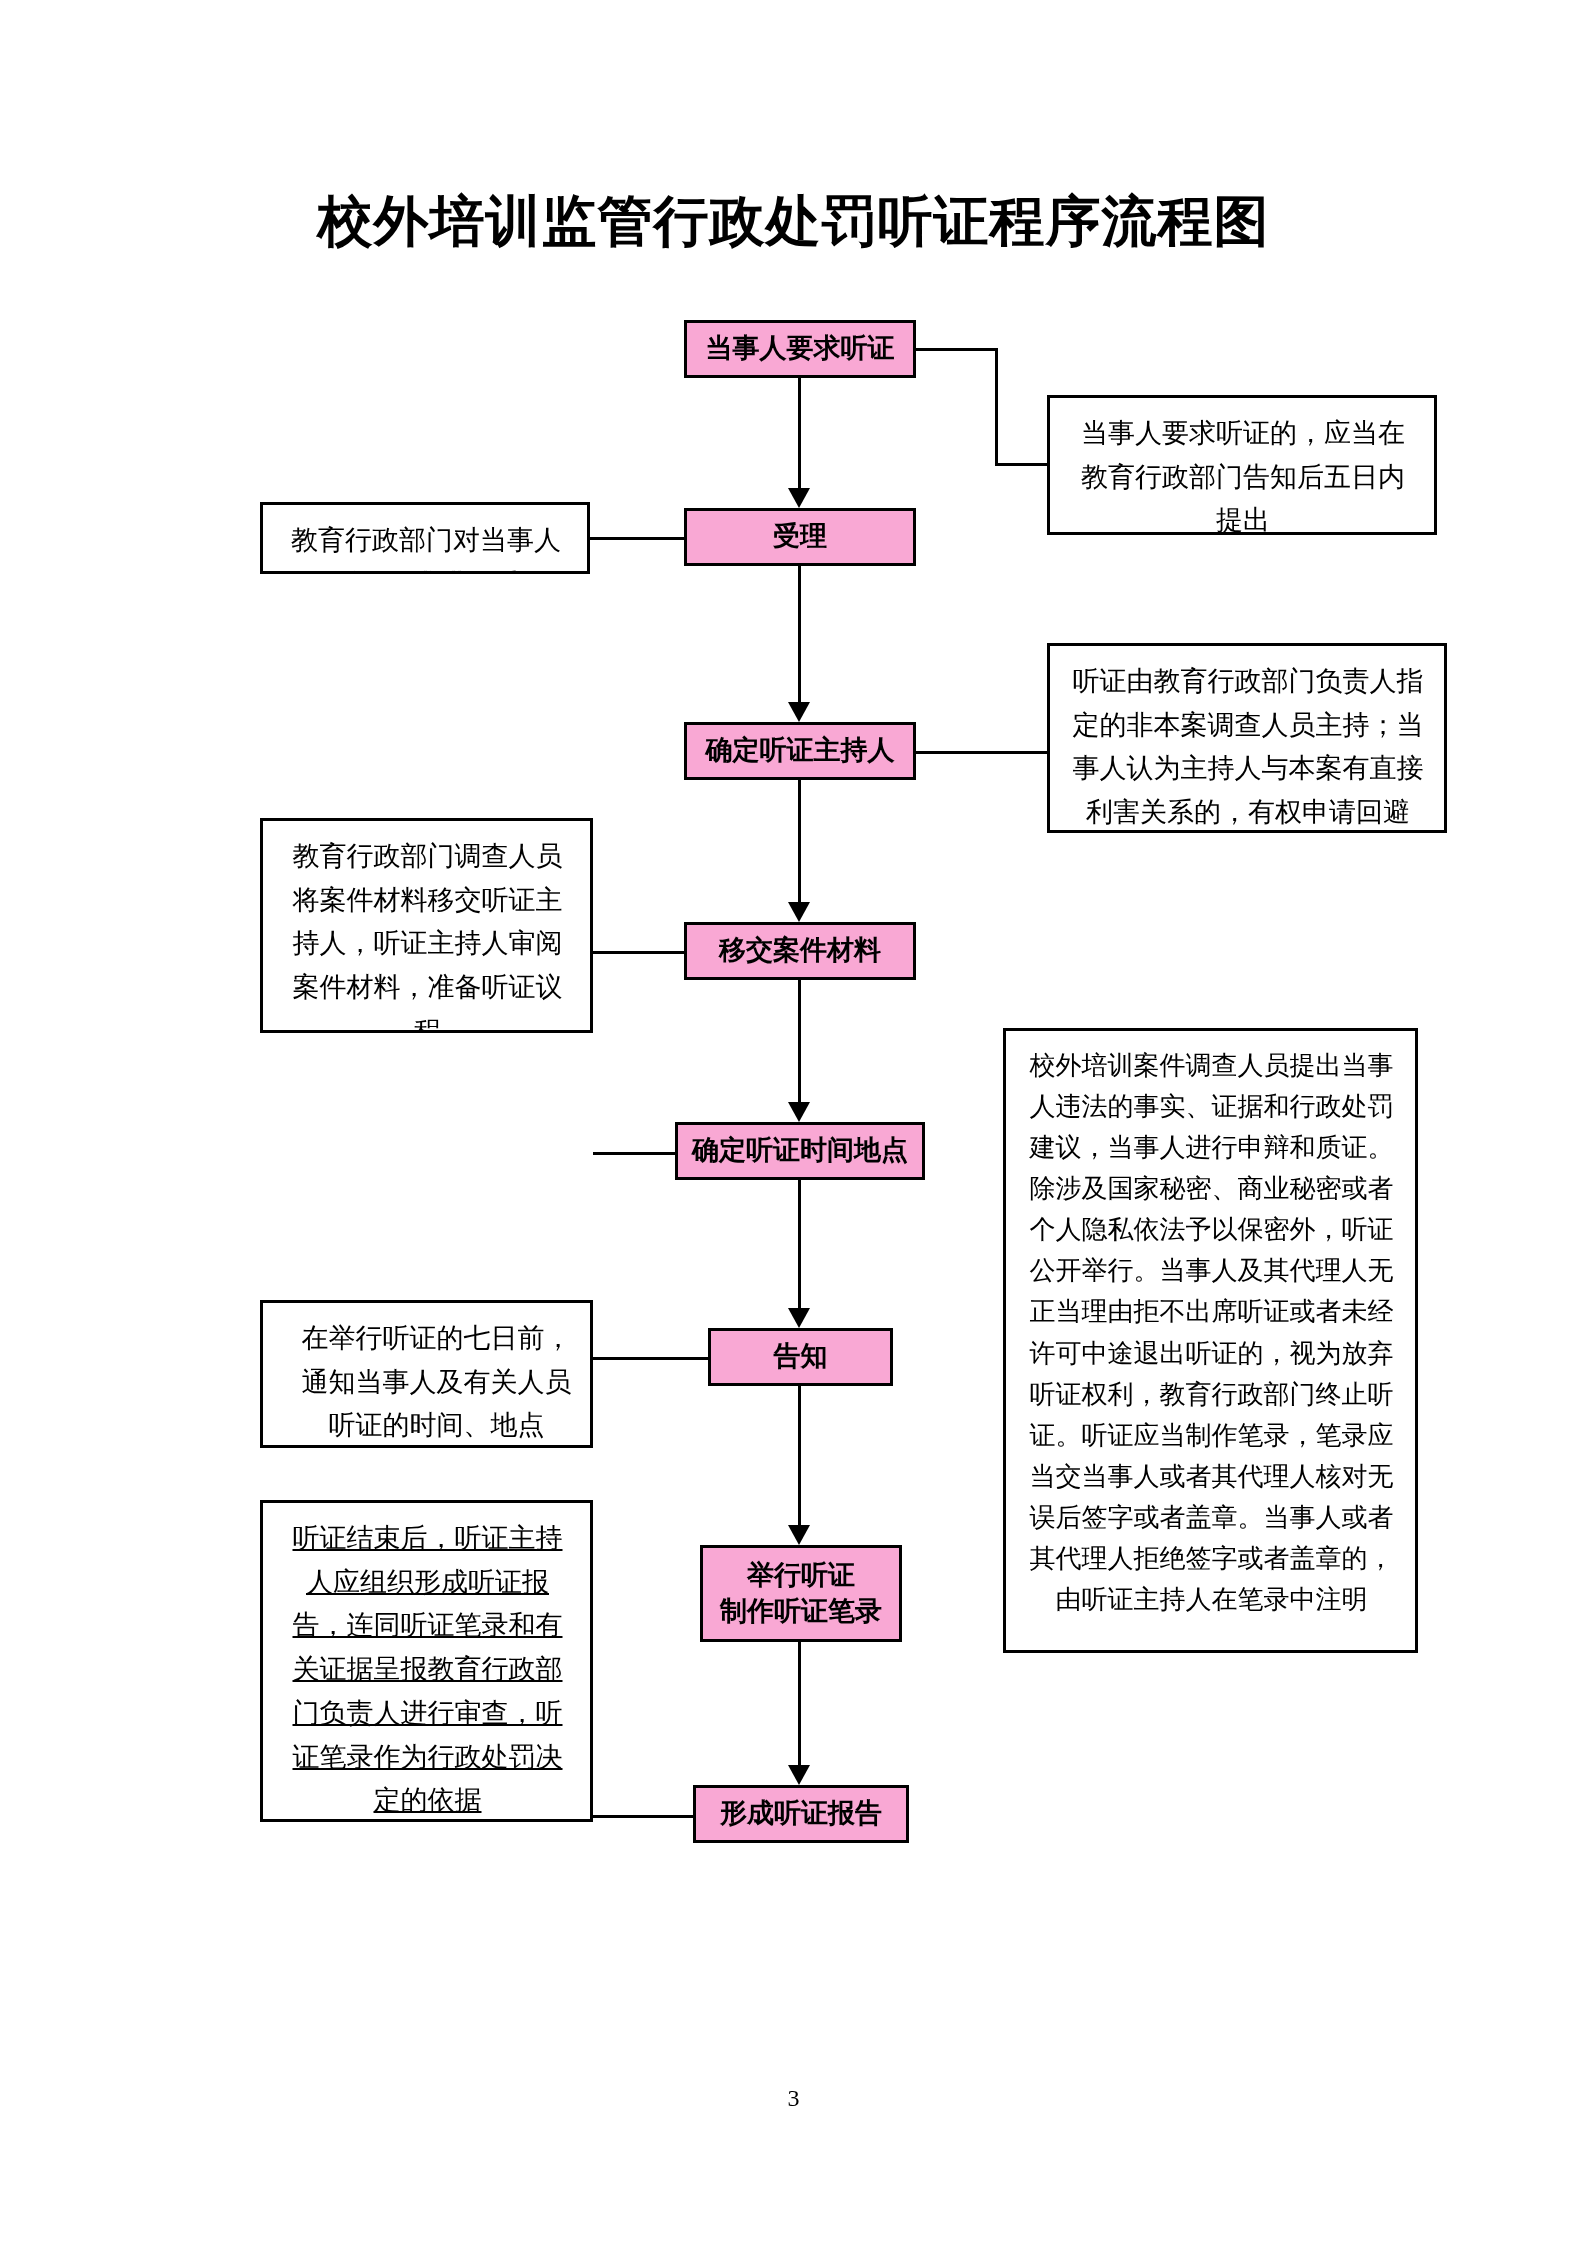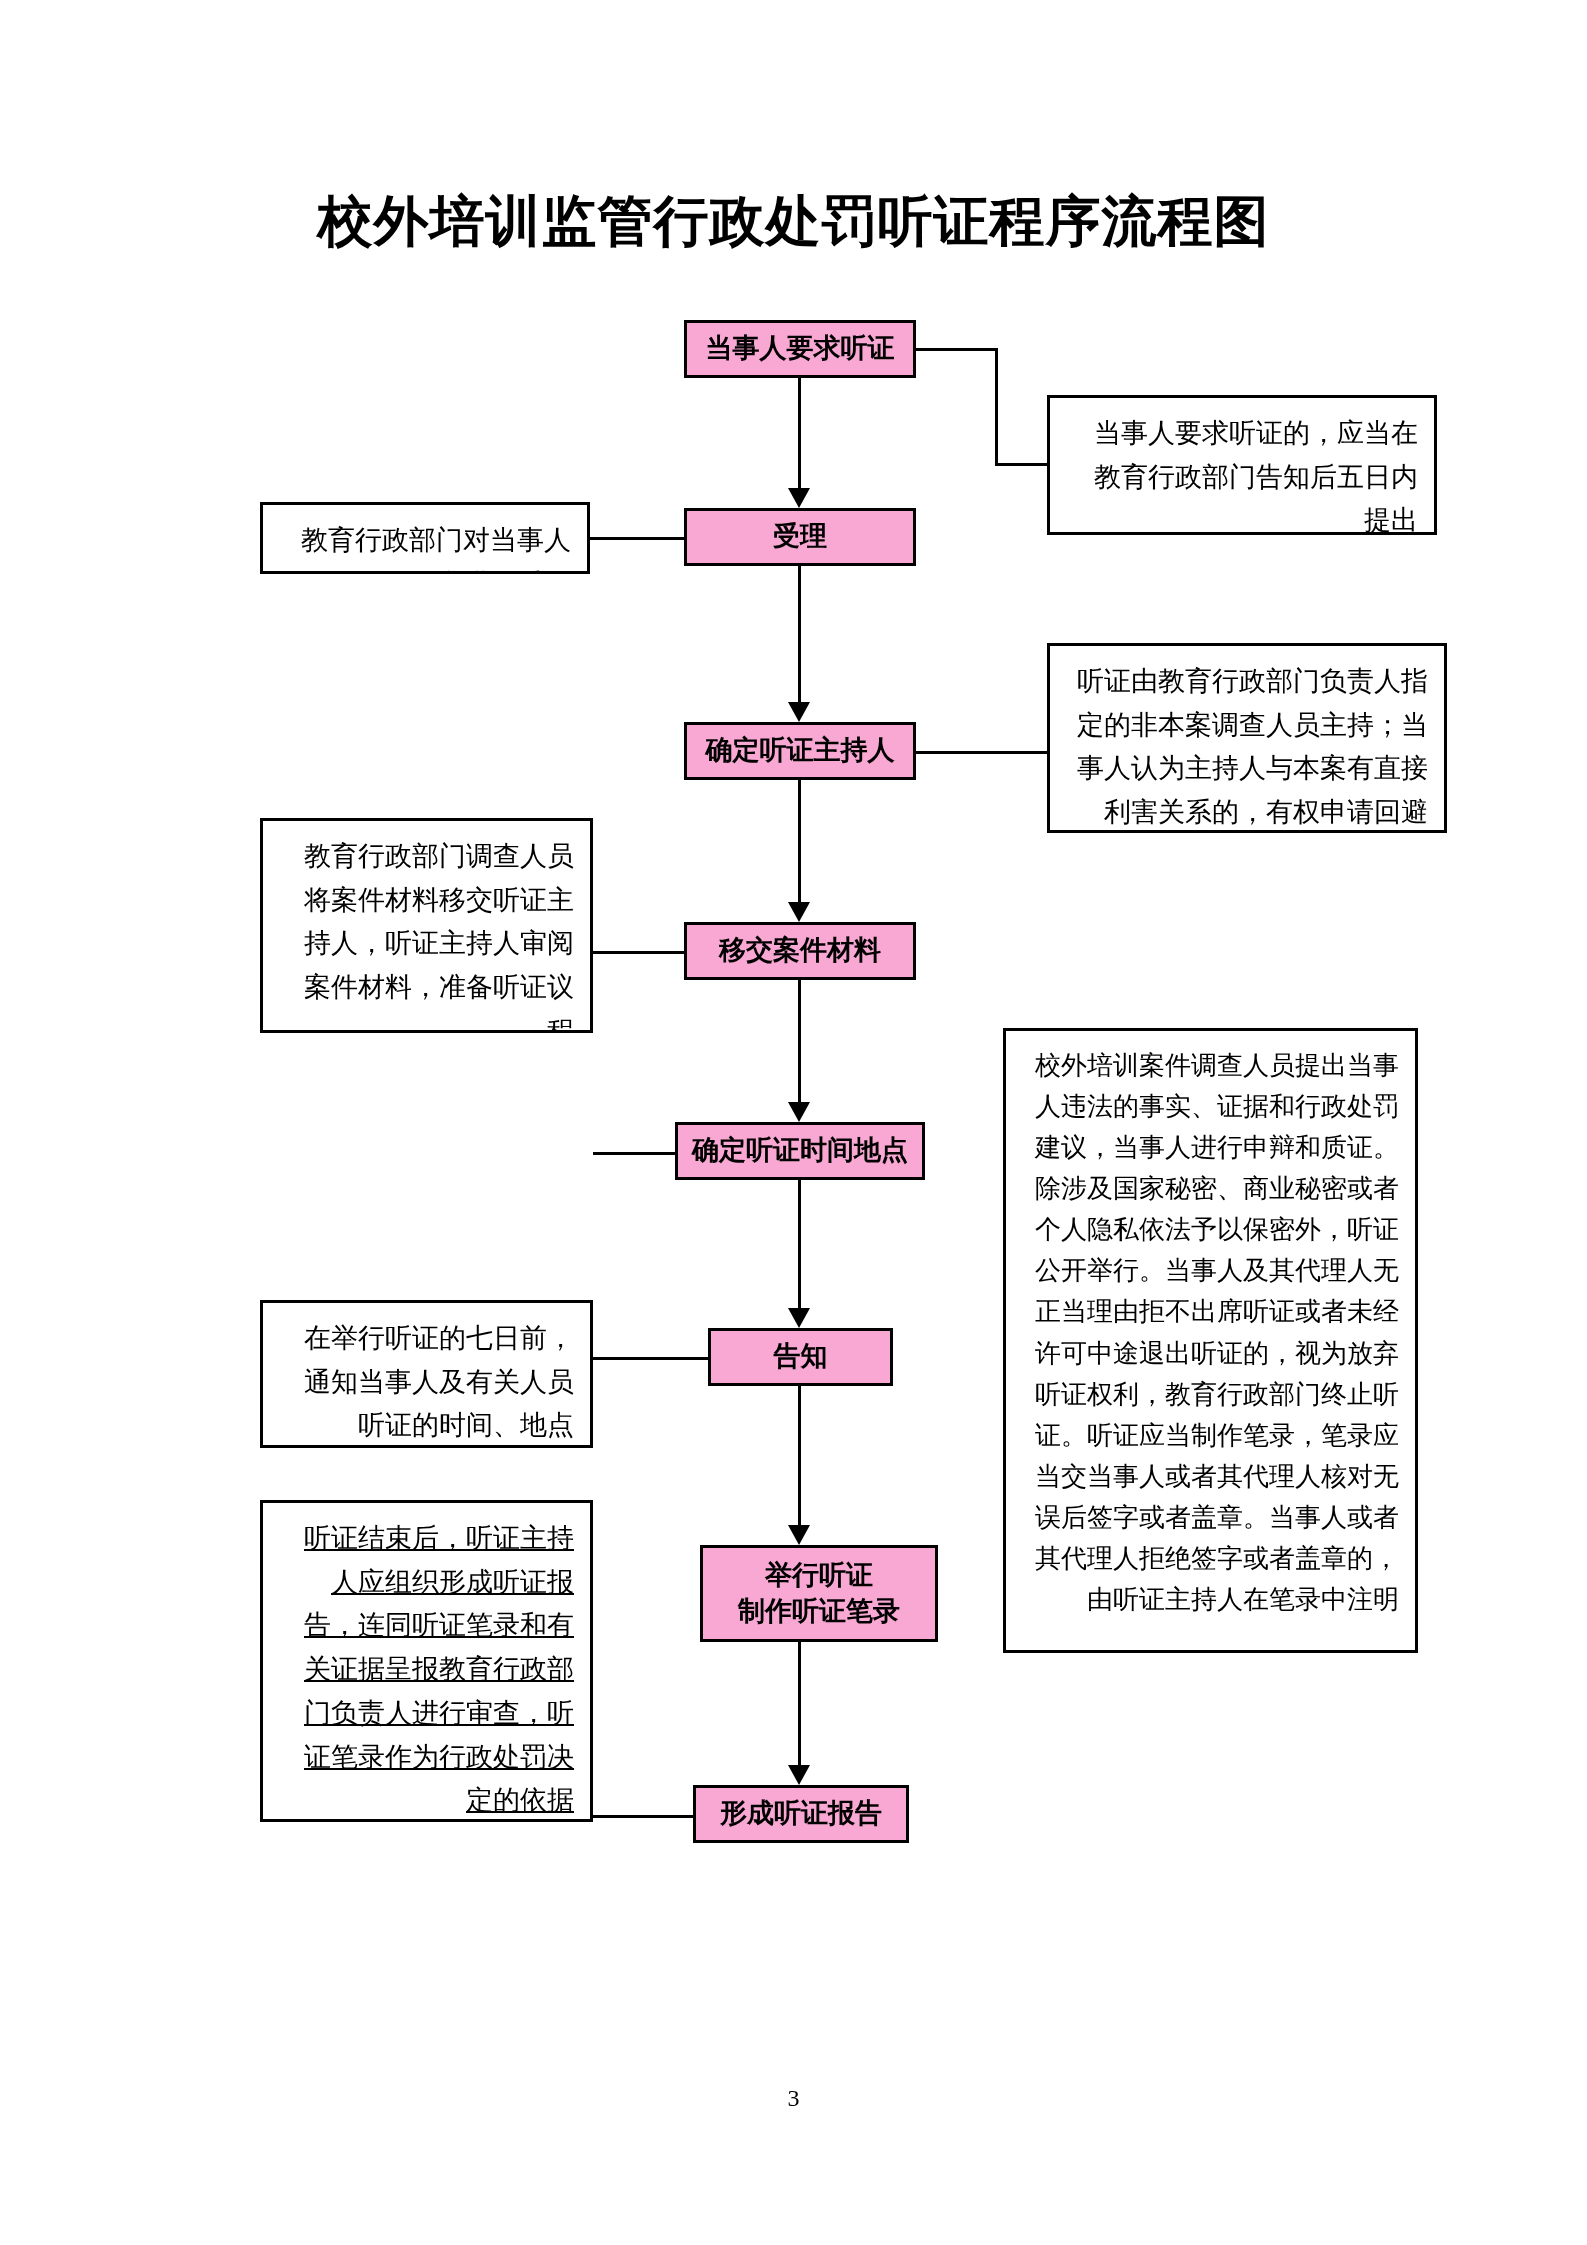--- a/index.html
+++ b/index.html
@@ -47,21 +47,21 @@
   }
   .note {
     position: absolute;
     border: 3px solid #000000;
     background: #ffffff;
     box-sizing: border-box;
     padding: 14px 16px 10px 18px;
     font-family: "Liberation Serif", "DejaVu Serif", serif;
     font-size: 27px;
     line-height: 1.62;
-    text-align: right;
+    text-align: center;
     letter-spacing: 0px;
     z-index: 3;
     overflow: hidden;
   }
   .note.big {
     line-height: 1.58;
   }
   .ln {
     position: absolute;
     background: #000000;
@@ -113,21 +113,21 @@
   </div>
 
   <div class="node" style="left:675px; top:1122px; width:250px; height:58px;">
     <span>确定听证时间地点</span>
   </div>
 
   <div class="node" style="left:708px; top:1328px; width:185px; height:58px;">
     <span>告知</span>
   </div>
 
-  <div class="node" style="left:700px; top:1545px; width:238px; height:97px; flex-direction:column;">
+  <div class="node" style="left:700px; top:1545px; width:202px; height:97px; flex-direction:column;">
     <span>举行听证</span>
     <span>制作听证笔录</span>
   </div>
 
   <div class="node" style="left:693px; top:1785px; width:216px; height:58px;">
     <span>形成听证报告</span>
   </div>
 
   <div class="note" style="left:1047px; top:395px; width:390px; height:140px;">
     <span>当事人要求听证的，应当在教育行政部门告知后五日内提出</span>

